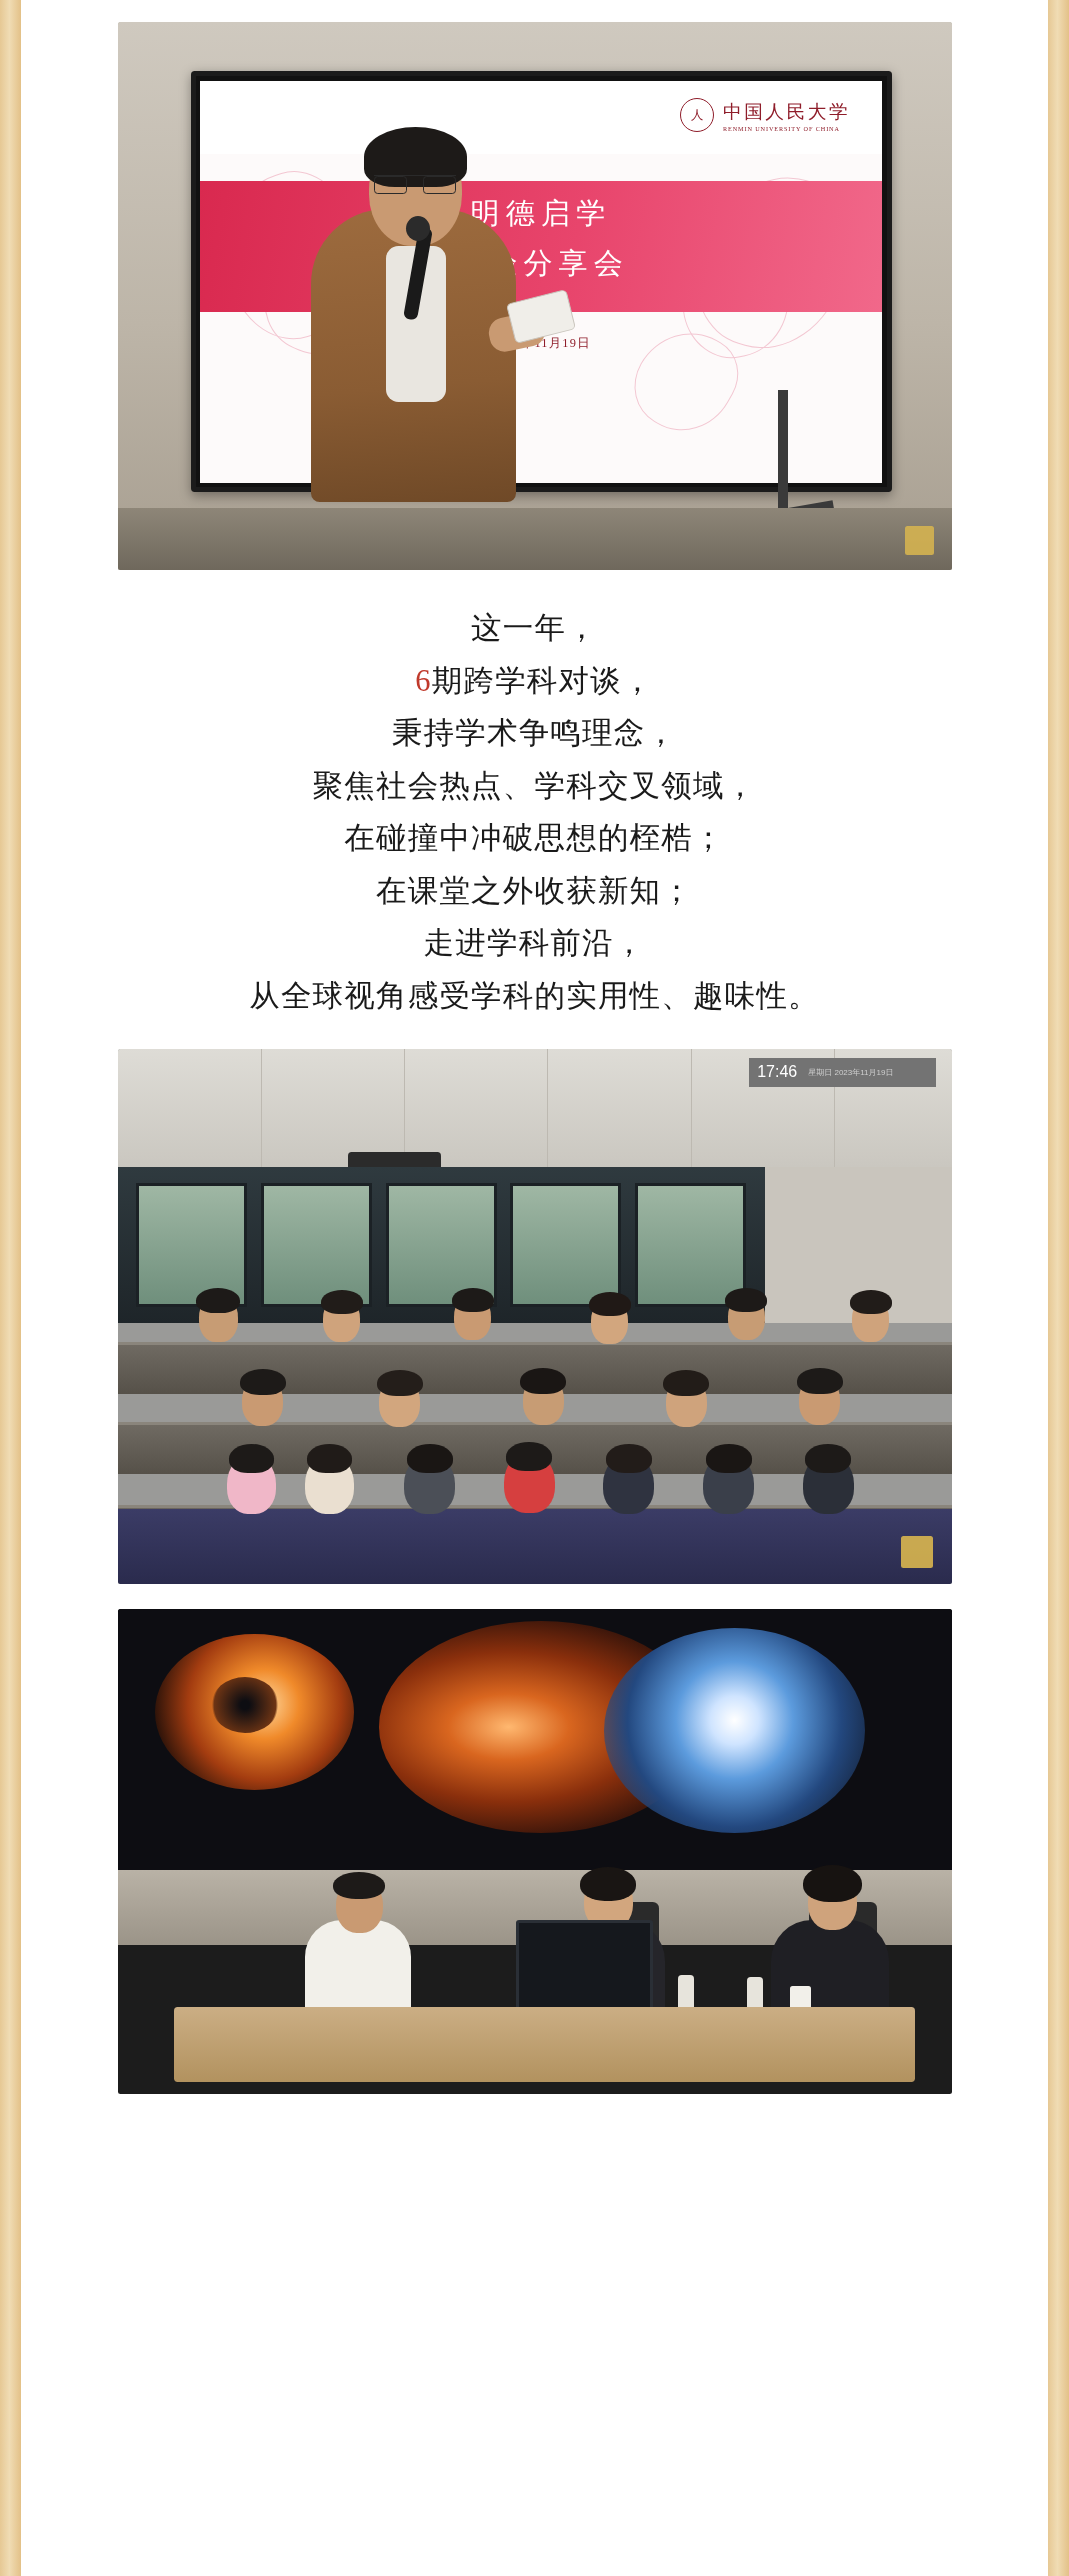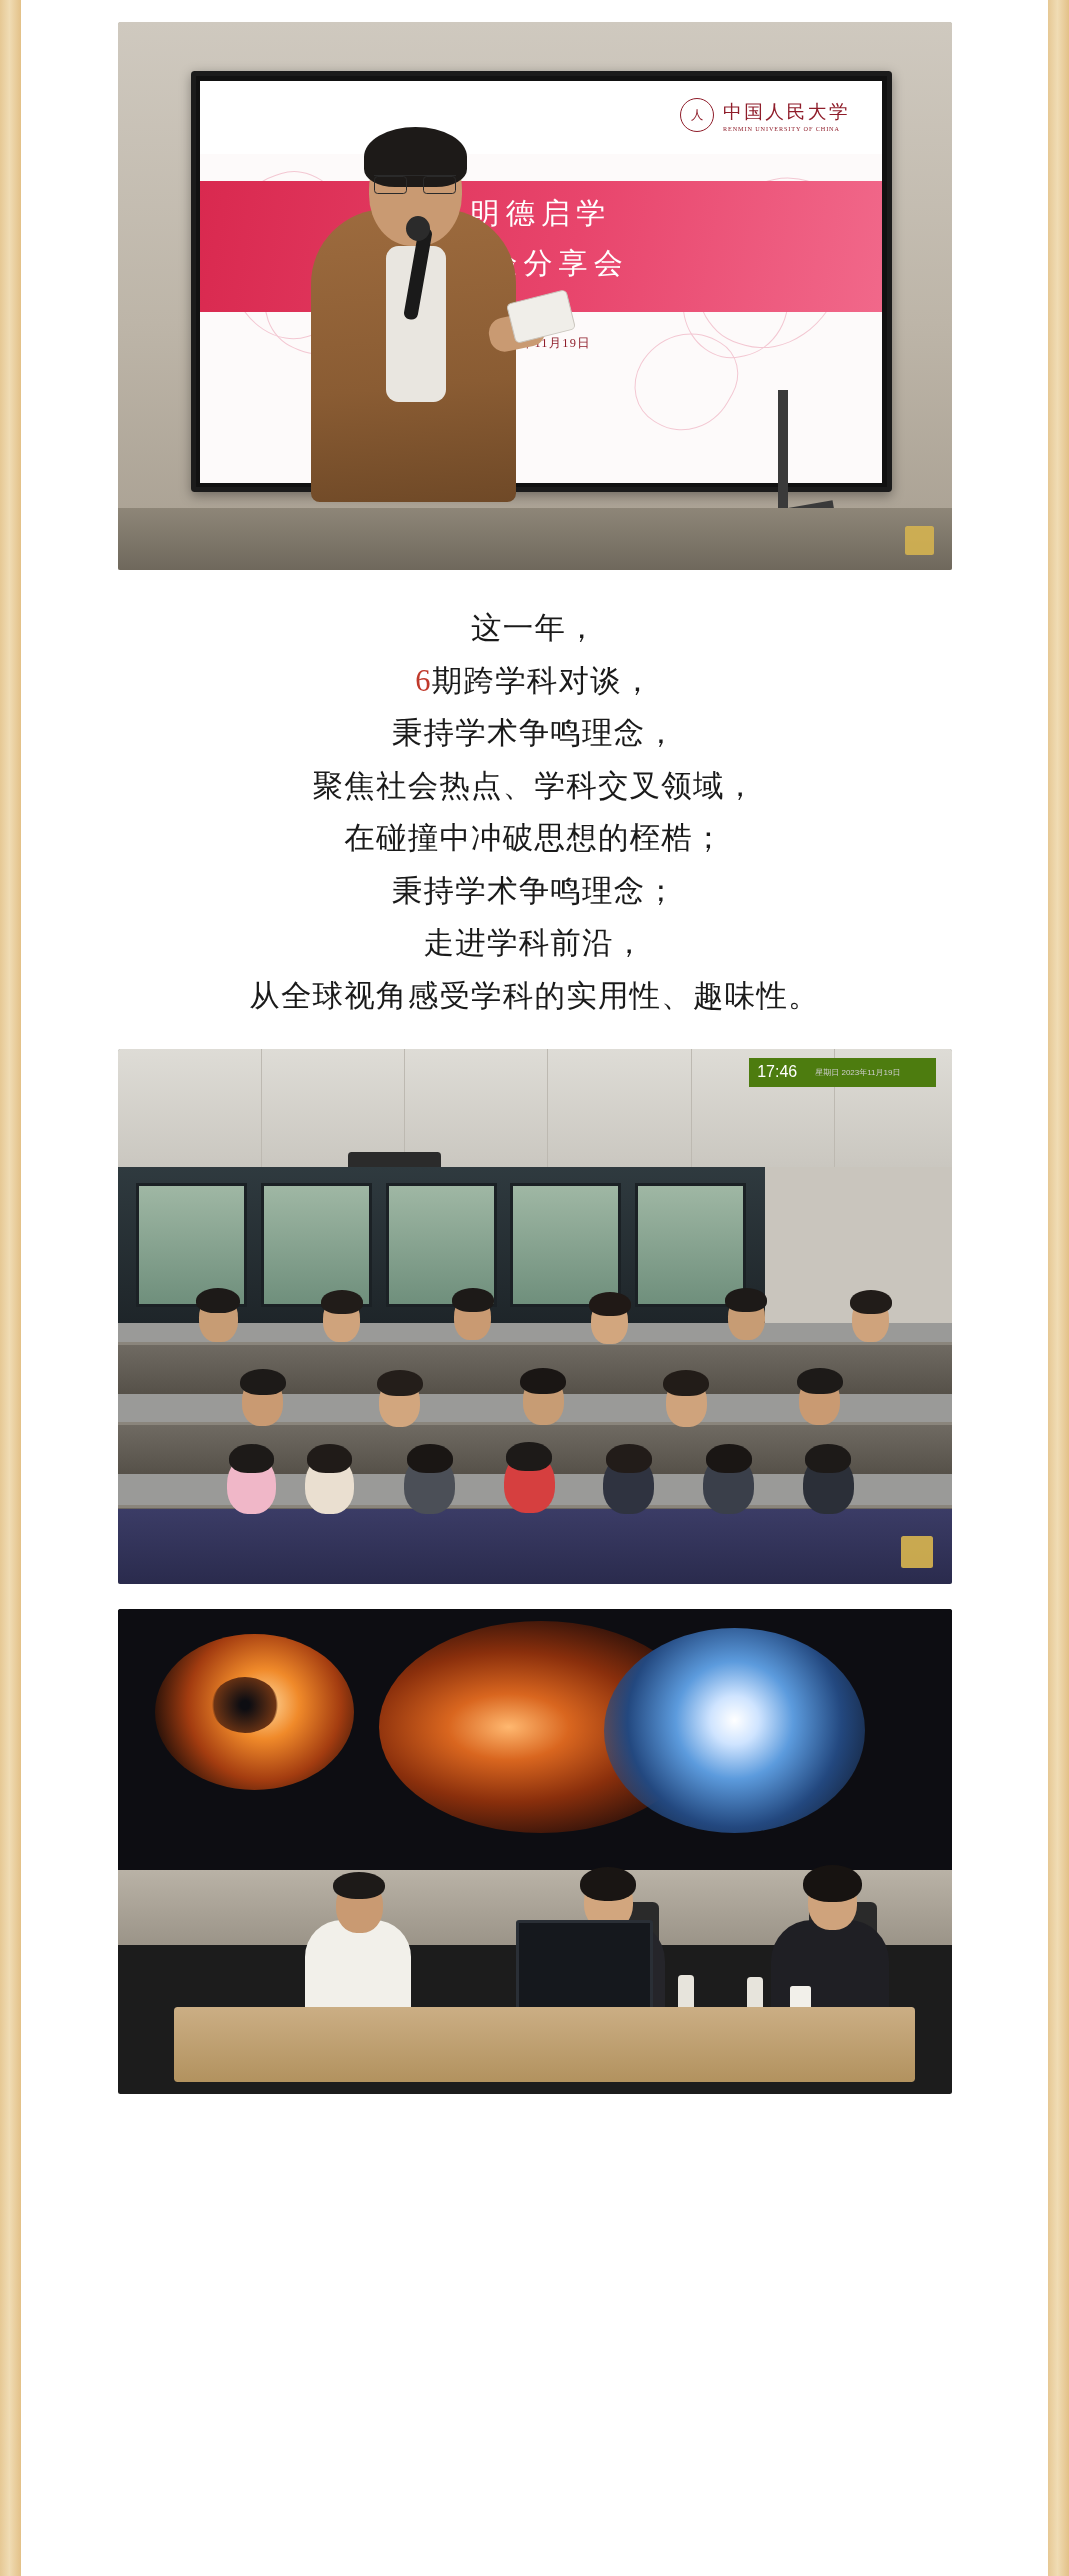--- a/index.html
+++ b/index.html
@@ -163,21 +163,21 @@
   .poem .line { white-space: nowrap; text-align: center; }
   .poem .num { color: #c0392b; }
 
   
   .p2 { height: 535px; margin-bottom: 25px; background:#9a9a98; }
   .p2 .ceiling { position:absolute; left:0; right:0; top:0; height:118px;
     background: linear-gradient(180deg,#dedcd6,#cac7c0); }
   .p2 .ceilTile { position:absolute; top:0; width:1.2px; height:118px; background:#bdb9b1; }
   .p2 .clock {
     position:absolute; right:16px; top:8.7px; width:187px; height:29px;
-    background:#4d7c0f; color:#fff; font-size:16px; display:flex; align-items:center; gap:18px;
+    background:#737373; color:#fff; font-size:16px; display:flex; align-items:center; gap:11px;
     padding:0 8.7px; box-sizing:border-box; font-family:"Liberation Sans",sans-serif;
   }
   .p2 .clock .small { font-size:8px; color:#cfcfcf; }
   .p2 .projector { position:absolute; left:230px; top:103px; width:93px; height:36px;
     background:#2b2b2b; border-radius:3.7px; }
   .p2 .windowwall { position:absolute; left:0; right:0; top:118px; height:156px;
     background: linear-gradient(180deg,#2f3a3f,#1e2529); }
   .p2 .win { position:absolute; top:134px; width:105px; height:118px;
     background: linear-gradient(180deg,#9fb7a4,#6f8f7c); border:3.7px solid #1b2125; }
   .p2 .wallR { position:absolute; right:0; top:118px; width:187px; height:156px; background:#c9c5bd; }
@@ -286,21 +286,21 @@
       <div class="phone"></div>
       <div class="wm"></div>
     </div>
 
     <div class="poem" id="poem" style="color: rgb(26, 26, 26);">
         <div class="line"><span>这一年，</span></div>
         <div class="line"><span class="num" style="color: rgb(192, 57, 43);">6</span><span>期跨学科对谈，</span></div>
         <div class="line"><span>秉持学术争鸣理念，</span></div>
         <div class="line"><span>聚焦社会热点、学科交叉领域，</span></div>
         <div class="line"><span>在碰撞中冲破思想的桎梏；</span></div>
-        <div class="line"><span>秉持学术争鸣理念；</span></div>
+        <div class="line"><span>在课堂之外收获新知；</span></div>
         <div class="line"><span>走进学科前沿，</span></div>
         <div class="line"><span>从全球视角感受学科的实用性、趣味性。</span></div>
       </div>
 
     <div class="photo p2">
       <div class="ceiling"></div>
       <div class="ceilTile" style="left:143px"></div>
       <div class="ceilTile" style="left:286px"></div>
       <div class="ceilTile" style="left:429px"></div>
       <div class="ceilTile" style="left:573px"></div>

